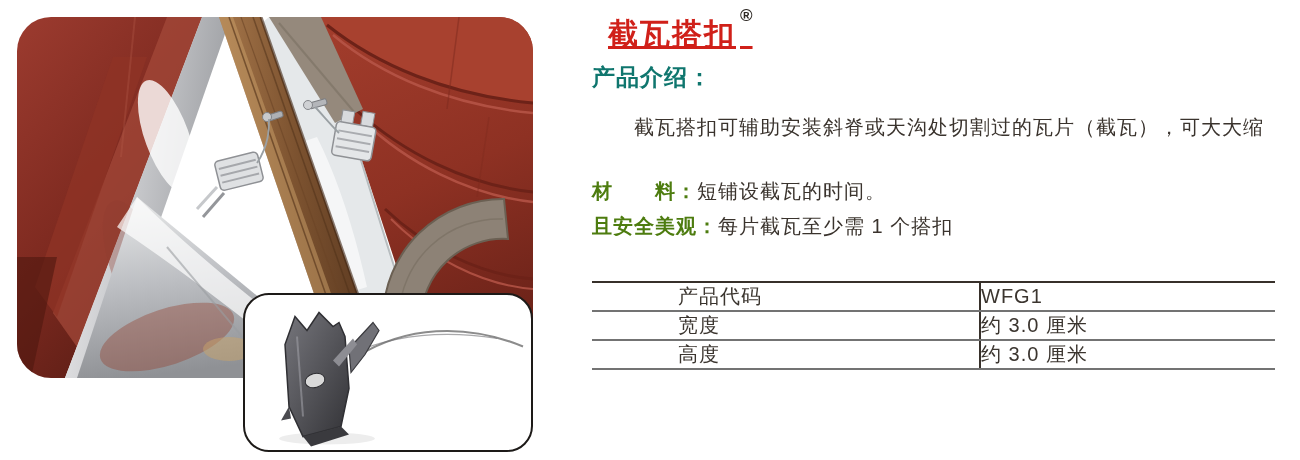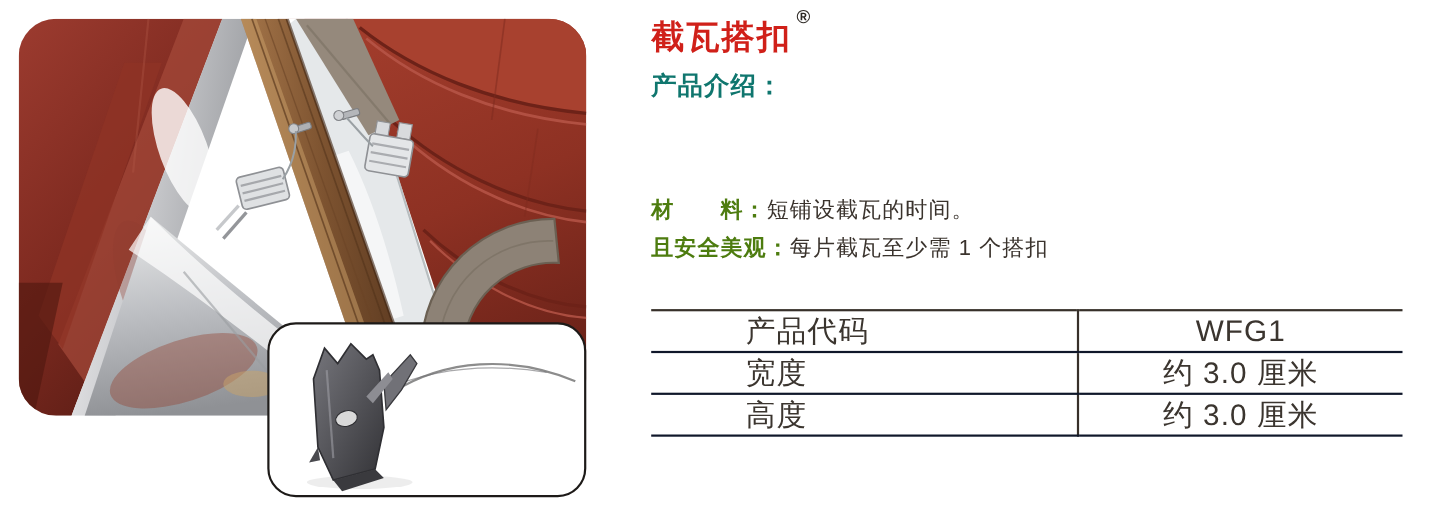--- a/index.html
+++ b/index.html
@@ -9,41 +9,41 @@
 
   
   .photo-fig { position:absolute; left:17px; top:17px; width:516px; height:436px; }
   .photo-svg { position:absolute; left:0; top:0; display:block; }
   .inset { position:absolute; left:226px; top:276px; width:290px; height:159px;
     background:#fff; border:2.5px solid #1d1a18; border-radius:26px; overflow:hidden; }
   .inset svg { display:block; width:100%; height:100%; }
 
   
   .info { position:absolute; left:592px; top:0; width:705px; height:460px; }
-  .title { position:absolute; left:0; top:14px; font-size:30px; font-weight:bold;
-    color:#d02019; letter-spacing:2px; white-space:nowrap; }
+  .title { position:absolute; left:16px; top:14px; font-size:30px; font-weight:bold;
+    color:#d02019; letter-spacing:2px; white-space:nowrap;text-decoration:underline; }
   .title sup { font-size:17px; font-weight:bold; color:#2d2824; letter-spacing:0;
     position:relative; top:-12px; left:4px; }
   .heading { position:absolute; left:0; top:62px; font-size:23px; font-weight:bold;
     color:#0f766e; letter-spacing:1px; white-space:nowrap; }
   .bodyline { position:absolute; left:0; font-size:20px; line-height:30px;
     color:#3a332d; letter-spacing:1px; white-space:nowrap; }
   .bodyline .lbl { font-weight:bold; color:#4d7c0f; }
   .p1 { top:112px; padding-left:42px; }
   .p2 { top:142px; }
   .mat { top:176px; }
   .use { top:211px; }
 
   
   .spec { position:absolute; left:0; top:281px; width:683px; border-collapse:collapse;
     table-layout:fixed; border-top:2px solid #37302a; }
-  .spec td { border-bottom:2px solid #0f172a; font-size:27px; color:#3b352f;
+  .spec td { border-bottom:2px solid #737373; font-size:20px; color:#3b352f;
     height:26.8px; vertical-align:middle; letter-spacing:1px; }
   .spec td.c1 { width:388px; border-right:2px solid #37302a; padding-left:86px; text-align:left; }
-  .spec td.c2 { width:295px; text-align:center; }
+  .spec td.c2 { width:295px; text-align:left; }
 </style>
 </head>
 <body>
 
 <div class="page">
 
   <figure class="photo-fig">
     <svg class="photo-svg" width="516" height="361" viewBox="0 0 516 361">
       <defs>
         <linearGradient id="lred" x1="0" y1="0" x2="0.6" y2="1">
@@ -193,20 +193,21 @@
       </svg>
     </div>
   </figure>
 
   <section class="info">
 
     <h1 class="title"><span>截瓦搭扣</span><sup>®</sup></h1>
 
     <h2 class="heading">产品介绍：</h2>
 
+    <p class="bodyline p1">截瓦搭扣可辅助安装斜脊或天沟处切割过的瓦片（截瓦），可大大缩</p>
 
     <p class="bodyline mat"><span class="lbl">材　　料：</span><span>短铺设截瓦的时间。</span></p>
 
     <p class="bodyline use"><span class="lbl">且安全美观：</span><span>每片截瓦至少需 1 个搭扣</span></p>
 
     <table class="spec">
       <tbody>
           <tr>
             <td class="c1">产品代码</td>
             <td class="c2">WFG1</td>

